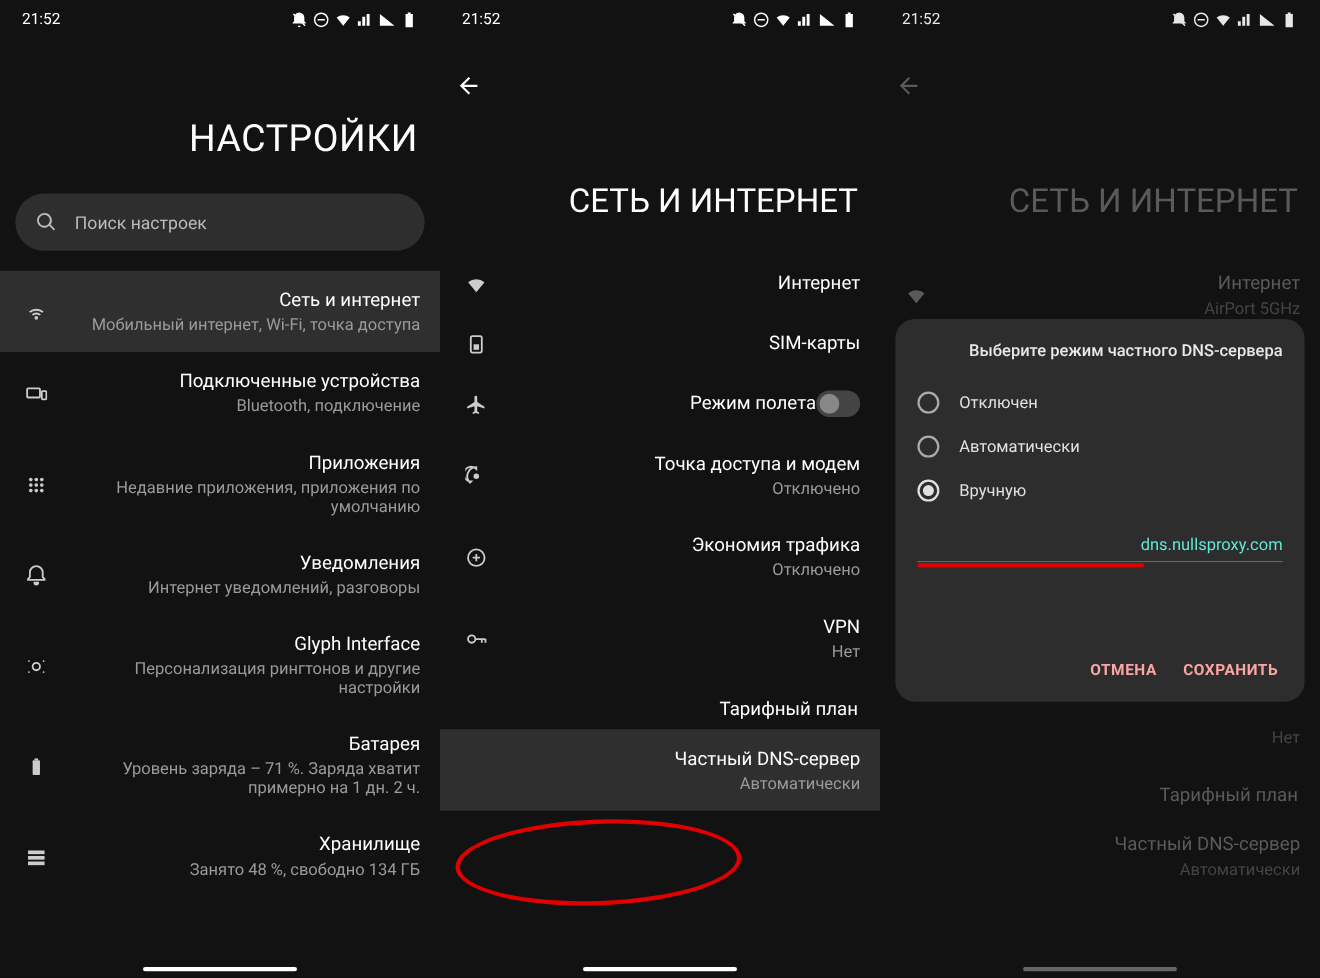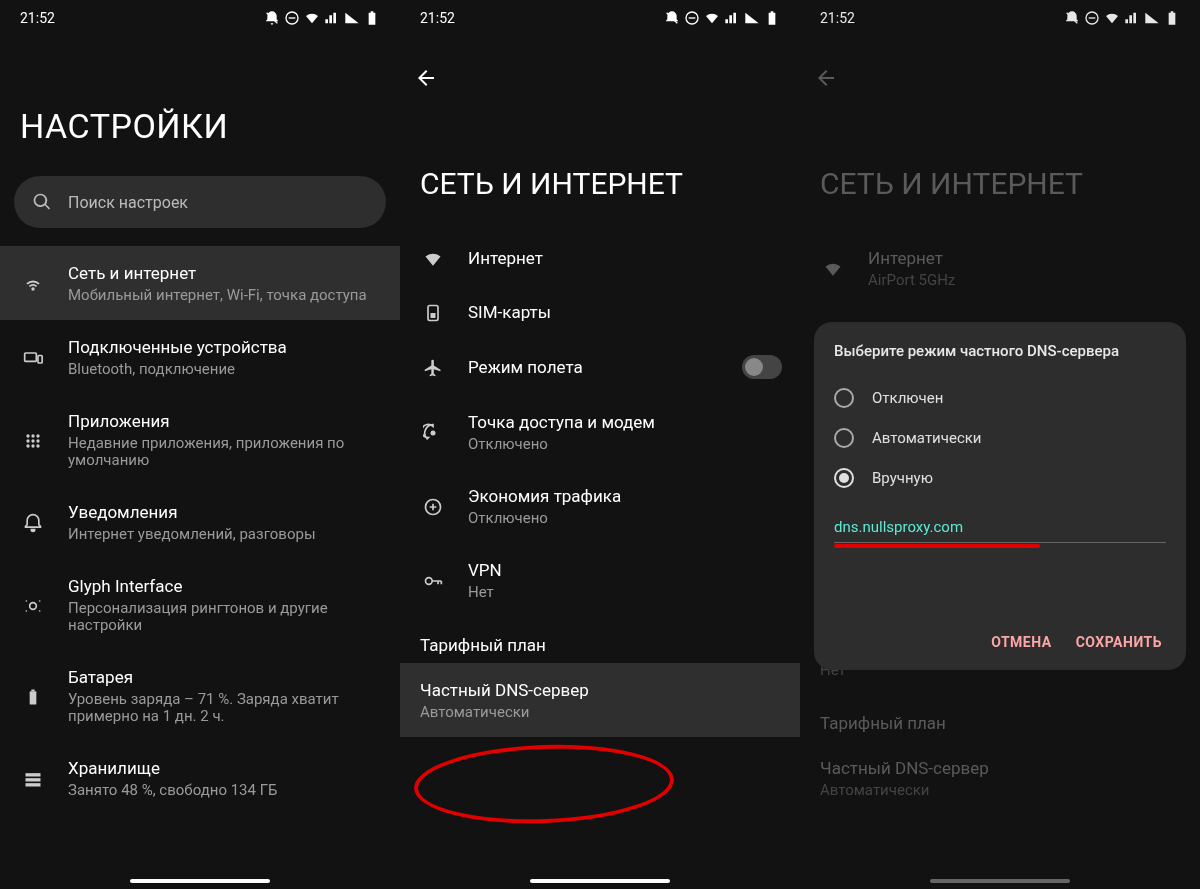--- a/index.html
+++ b/index.html
@@ -1,17 +1,17 @@
 <!DOCTYPE html>
 <html><head>
 <meta charset="utf-8">
 <style>
   * { margin:0; padding:0; box-sizing:border-box; font-family: Roboto, Arial, sans-serif; }
   body { background:#000; display:flex; width:1200px; height:889px; overflow:hidden; }
-  .phone { width:400px; height:889px; background:#121212; position:relative; color:#e0e0e0; display:flex; flex-direction:column; }
+  .phone { width:400px; height:889px; background:#121212; position:relative; color:#e0e0e0; display:flex; flex-direction:column;text-align:right; }
   .status-bar { height:36px; display:flex; align-items:center; justify-content:space-between; padding:0 20px; font-size:14px; color:#fff; }
   .status-icons { display:flex; gap:4px; align-items:center; }
   .status-icons svg { width:16px; height:16px; fill:#fff; }
   .title-big { color:#fff; font-size:34px; font-weight:400; padding:70px 20px 30px 20px; letter-spacing:0.5px; }
   .title-mid { color:#fff; font-size:30px; font-weight:400; padding:60px 20px 30px 20px; }
   .search-box { margin:0 14px 18px 14px; background:#2e2e2e; border-radius:28px; height:52px; display:flex; align-items:center; padding:0 18px; }
   .search-box svg { width:20px; height:20px; fill:#bbb; margin-right:16px; }
   .search-box span { color:#bbb; font-size:16px; }
   .back-row { height:56px; display:flex; align-items:center; padding:0 14px; margin-top:14px; }
   .back-row svg { width:24px; height:24px; fill:#fff; }
@@ -23,21 +23,21 @@
   .item .txt { flex:1; }
   .item .t1 { color:#fff; font-size:17px; line-height:22px; }
   .item .t2 { color:#9a9a9a; font-size:15px; line-height:17px; margin-top:3px; }
   .toggle { width:40px; height:24px; background:#444; border-radius:13px; position:relative; }
   .toggle::after { content:""; position:absolute; left:3px; top:3px; width:18px; height:18px; background:#888; border-radius:50%; }
   .section-label { color:#fff; font-size:17px; padding:18px 20px 8px 20px; font-weight:400; }
   .red-ellipse { position:absolute; border:4px solid #e00000; border-radius:50%; pointer-events:none; }
   .dimmed .title-mid, .dimmed .back-row svg, .dimmed .item .t1, .dimmed .section-label { color:#5a5a5a; fill:#5a5a5a; }
   .dimmed .item .t2 { color:#444; }
   .dimmed .item .icon svg { fill:#5a5a5a; }
-  .dialog { position:absolute; left:14px; right:14px; top:290px; background:#2d2d2d; border-radius:18px; padding:20px 20px 10px 20px; z-index:5;margin-top:32px; }
+  .dialog { position:absolute; left:14px; right:14px; top:290px; background:#2d2d2d; border-radius:18px; padding:20px 20px 10px 20px; z-index:5; }
   .dialog-title { color:#e8e8e8; font-size:15px; font-weight:500; margin-bottom:18px; }
   .radio-row { display:flex; align-items:center; padding:10px 0; }
   .radio-circle { width:20px; height:20px; border:2px solid #aaa; border-radius:50%; margin-right:18px; position:relative; flex-shrink:0; }
   .radio-circle.checked { border-color:#e0e0e0; }
   .radio-circle.checked::after { content:""; position:absolute; left:3px; top:3px; width:10px; height:10px; background:#e0e0e0; border-radius:50%; }
   .radio-label { color:#e0e0e0; font-size:15px; }
   .dns-input { margin:14px 0 2px 0; color:#5eead4; font-size:15px; padding:6px 0; border-bottom:1px solid #666; }
   .red-underline { height:4px; background:#e00000; width:62%; border-radius:2px; margin-top:-1px; }
   .dialog-btns { display:flex; justify-content:flex-end; gap:24px; margin-top:80px; padding:6px 4px 10px 0; }
   .dialog-btn { color:#fca5a5; font-size:14px; font-weight:700; letter-spacing:0.5px; }

